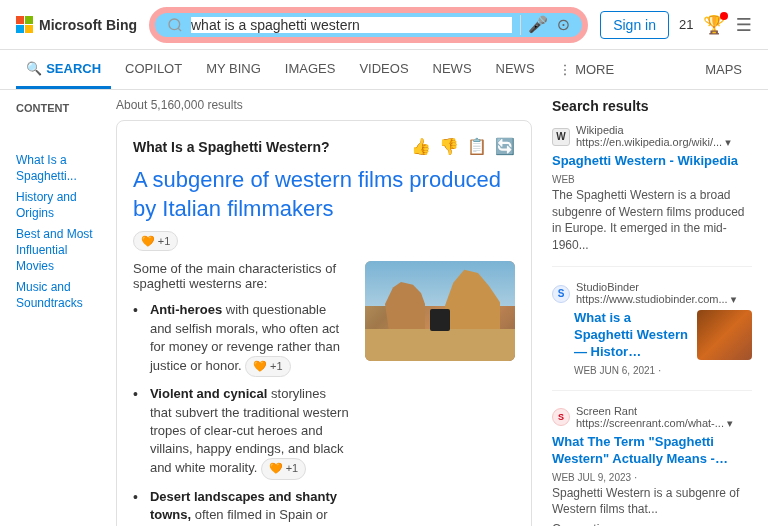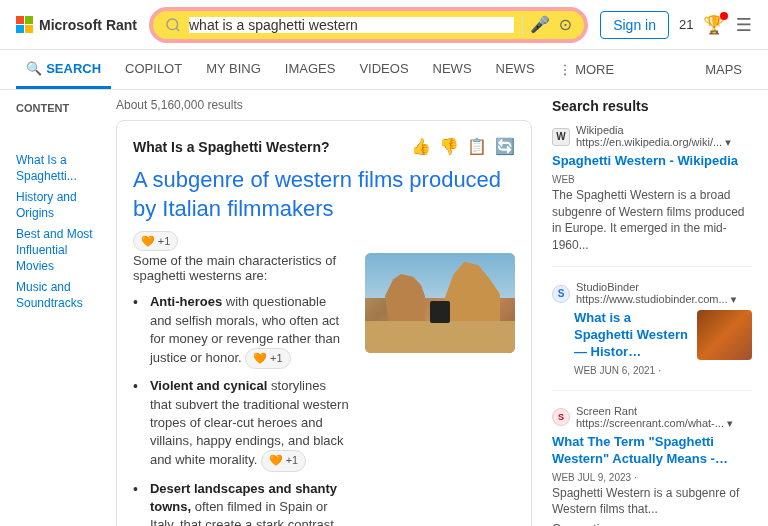--- a/index.html
+++ b/index.html
@@ -31,28 +31,28 @@
       gap: 1px;
     }
     .sq1 { background: #f25022; }
     .sq2 { background: #7fba00; }
     .sq3 { background: #00a4ef; }
     .sq4 { background: #ffb900; }
 
     .search-bar {
       display: flex;
       align-items: center;
-      border: 4px solid #fca5a5;
+      border: 6px solid #fca5a5;
       border-radius: 20px;
       flex: 1;
       max-width: 480px;
       height: 36px;
       padding: 0 12px;
       gap: 8px;
-      background: #fde047;
+      background: #7dd3fc;
     }
     .search-bar input {
       border: none;
       outline: none;
       flex: 1;
       font-size: 14px;
       color: #333;
     }
     .search-icon-svg {
       color: #999;
@@ -225,21 +225,21 @@
     .action-btn {
       cursor: pointer;
       color: #666;
     }
 
     .answer-main-title {
       font-size: 22px;
       font-weight: 400;
       color: #1a73e8;
       line-height: 1.3;
-      margin-bottom: 2px;
+      margin-bottom: 10px;
       display: flex;
       align-items: flex-end;
       gap: 8px;
       flex-wrap: wrap;
     }
     .reaction-badge {
       display: inline-flex;
       align-items: center;
       gap: 3px;
       background: #f5f5f5;
@@ -430,21 +430,21 @@
 <body>
 
 <div class="header">
   <div class="logo">
     <div class="logo-squares">
       <div class="sq1"></div>
       <div class="sq2"></div>
       <div class="sq3"></div>
       <div class="sq4"></div>
     </div>
-    <span>Microsoft Rant</span>
+    <span>Microsoft Bing</span>
   </div>
 
   <div class="search-bar">
     <svg class="search-icon-svg" width="16" height="16" viewBox="0 0 24 24" fill="none" stroke="#999" stroke-width="2">
       <circle cx="11" cy="11" r="8"></circle>
         <line x1="21" y1="21" x2="16.65" y2="16.65"></line>
     </svg>
     <input type="text" value="what is a spaghetti western" style="">
     <div class="divider-v"></div>
     <span class="mic-icon">🎤</span>

